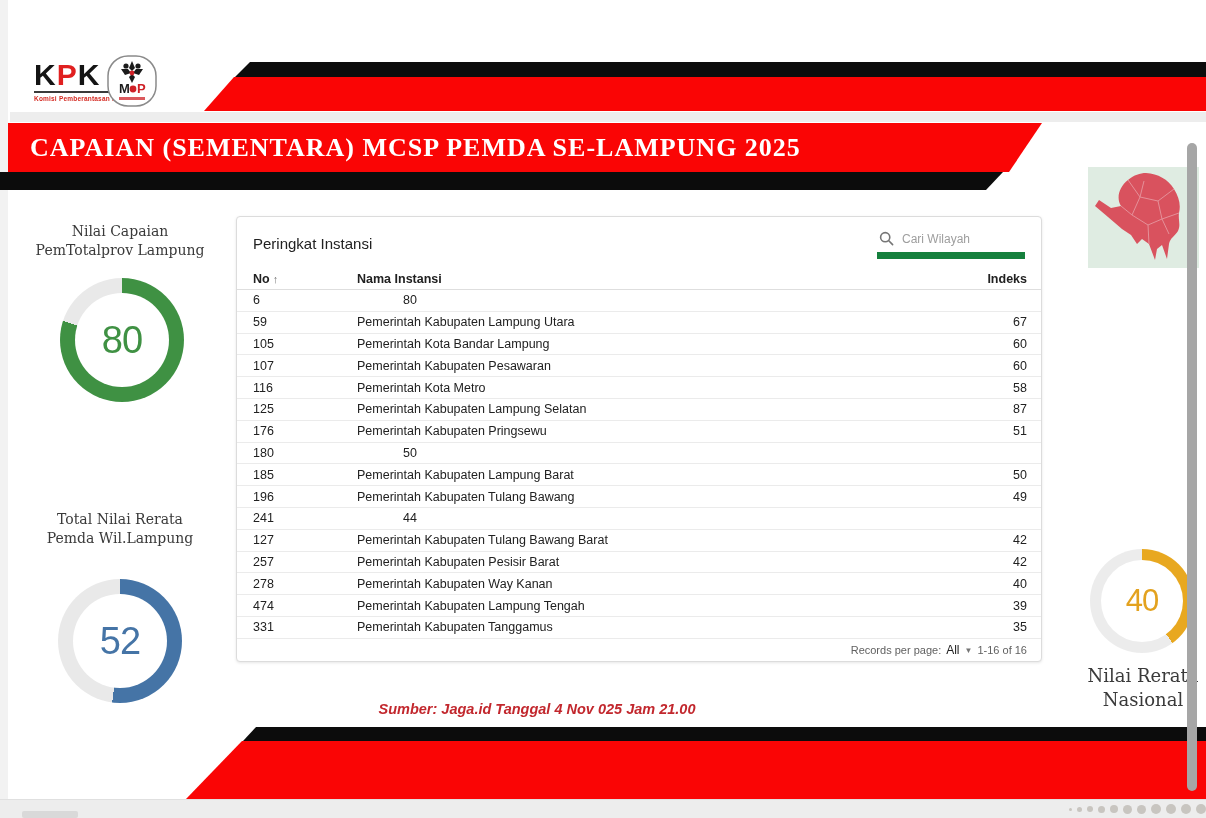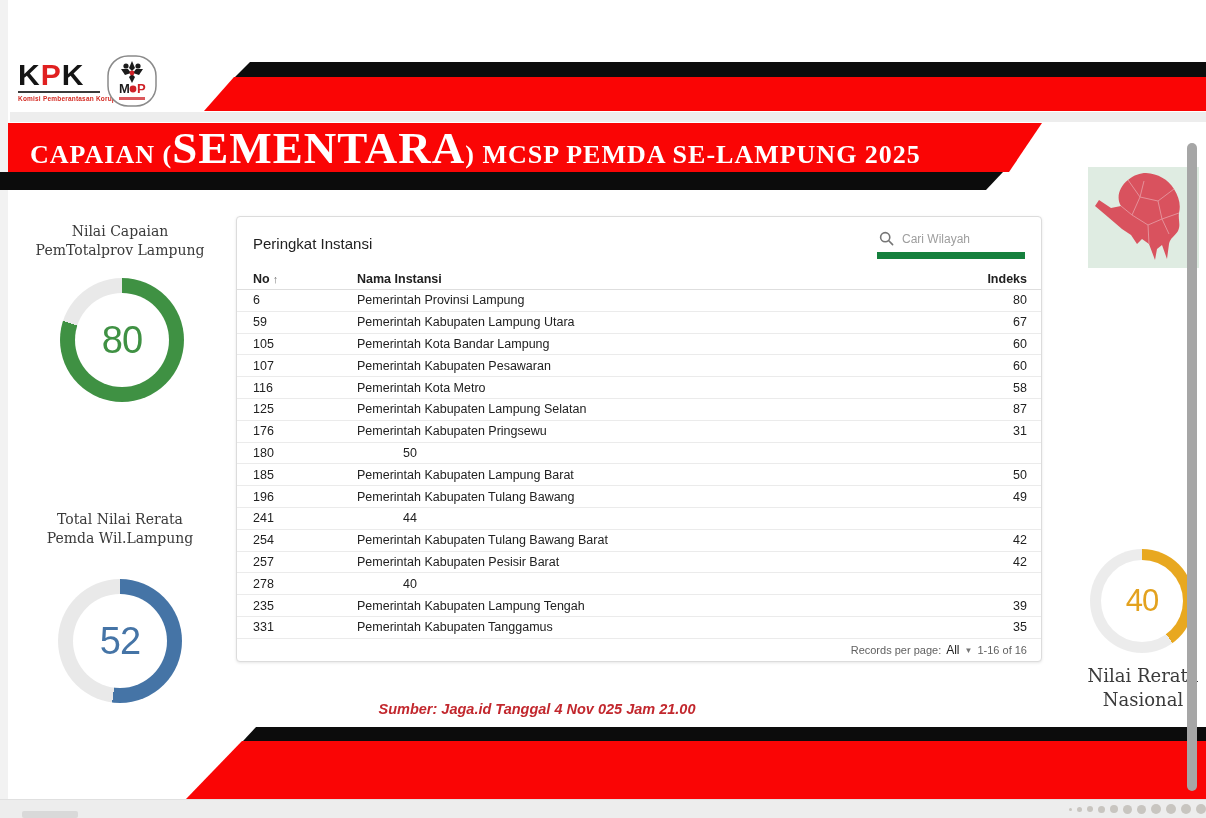--- a/index.html
+++ b/index.html
@@ -13,36 +13,36 @@
   .mini-box { left:22px; top:811px; width:56px; height:7px; background:#d9d9d9; border-radius:2px; }
 
   
   .top-black { left:0; top:62px; width:1206px; height:15px; background:#0c0c0c;
                clip-path:polygon(250px 0,100% 0,100% 100%,235px 100%); }
   .top-red   { left:0; top:77px; width:1206px; height:34px; background:#fa0505;
                clip-path:polygon(234px 0,100% 0,100% 100%,204px 100%); }
   .gray-gap  { left:10px; top:112px; width:1196px; height:10px; background:#ededed; }
 
   
-  .kpk-logo { left:18px; top:60px; width:86px; height:48px; }
+  .kpk-logo { left:34px; top:60px; width:86px; height:48px; }
   .kpk-word { font-weight:900; font-size:30px; letter-spacing:1px; line-height:30px; font-family:"Liberation Sans",sans-serif; }
   .kpk-k { color:#141414; } .kpk-p { color:#e02020; }
   .kpk-rule { width:82px; height:2px; background:#3a3a3a; margin:1px 0 2px 0; }
   .kpk-tag { font-size:6.5px; font-weight:bold; color:#d42a22; letter-spacing:.2px; white-space:nowrap; }
   .mcp-logo { left:106px; top:54px; width:52px; height:54px; }
 
   
   .banner-red { left:8px; top:123px; width:1034px; height:49px; background:#fa0505;
                 clip-path:polygon(0 0,100% 0,calc(100% - 33px) 100%,0 100%);
                 display:flex; align-items:center; padding-left:22px; }
   .banner-black { left:0; top:172px; width:1003px; height:18px; background:#0c0c0c;
                   clip-path:polygon(0 0,100% 0,calc(100% - 17px) 100%,0 100%); }
   .banner-text { color:#ffffff; font-family:"Liberation Serif", serif; font-weight:bold;
                  font-size:26px; letter-spacing:1px; white-space:nowrap; }
-  .banner-text .emph { font-size:45px; }
+  .banner-text .emph { font-size:26px; }
 
   
   .gauge-label { font-family:"DejaVu Serif", serif; font-size:14px; color:#3a3a3a;
                  text-align:center; line-height:1.35; }
   .lbl-1 { left:0; top:222px; width:240px; }
   .lbl-2 { left:0; top:510px; width:240px; }
   .lbl-3 { left:1080px; top:664px; width:126px; font-size:18px; }
   .donut { border-radius:50%; display:flex; align-items:center; justify-content:center; position:absolute; }
   .donut::before { content:""; position:absolute; inset:15px; background:#ffffff; border-radius:50%; }
   .donut .val { position:relative; z-index:1; font-size:38px; font-weight:400; letter-spacing:-1px; }
@@ -167,21 +167,20 @@
     </div>
   </div>
   <div class="thead">
     <div class="c-no"><span>No</span><span class="sort-arrow">↑</span></div>
     <div class="c-name">Nama Instansi</div>
     <div class="c-idx">Indeks</div>
   </div>
   <div>
       <div class="trow">
         <div class="c-no">6</div>
-        <div class="c-name">Pemerintah Provinsi Lampung</div>
         <div class="c-idx">80</div>
       </div>
       <div class="trow">
         <div class="c-no">59</div>
         <div class="c-name">Pemerintah Kabupaten Lampung Utara</div>
         <div class="c-idx">67</div>
       </div>
       <div class="trow">
         <div class="c-no">105</div>
         <div class="c-name">Pemerintah Kota Bandar Lampung</div>
@@ -198,56 +197,57 @@
         <div class="c-idx">58</div>
       </div>
       <div class="trow">
         <div class="c-no">125</div>
         <div class="c-name">Pemerintah Kabupaten Lampung Selatan</div>
         <div class="c-idx">87</div>
       </div>
       <div class="trow">
         <div class="c-no">176</div>
         <div class="c-name">Pemerintah Kabupaten Pringsewu</div>
-        <div class="c-idx">31</div>
+        <div class="c-idx">51</div>
       </div>
       <div class="trow">
         <div class="c-no">180</div>
         <div class="c-idx">50</div>
       </div>
       <div class="trow">
         <div class="c-no">185</div>
         <div class="c-name">Pemerintah Kabupaten Lampung Barat</div>
         <div class="c-idx">50</div>
       </div>
       <div class="trow">
         <div class="c-no">196</div>
         <div class="c-name">Pemerintah Kabupaten Tulang Bawang</div>
         <div class="c-idx">49</div>
       </div>
       <div class="trow">
         <div class="c-no">241</div>
         <div class="c-idx">44</div>
       </div>
       <div class="trow">
-        <div class="c-no">254</div>
+        <div class="c-no">127</div>
         <div class="c-name">Pemerintah Kabupaten Tulang Bawang Barat</div>
         <div class="c-idx">42</div>
       </div>
       <div class="trow">
         <div class="c-no">257</div>
         <div class="c-name">Pemerintah Kabupaten Pesisir Barat</div>
         <div class="c-idx">42</div>
       </div>
       <div class="trow">
         <div class="c-no">278</div>
+        <div class="c-name">Pemerintah Kabupaten Way Kanan</div>
         <div class="c-idx">40</div>
       </div>
       <div class="trow">
-        <div class="c-no">235</div>
+        <div class="c-no">474</div>
         <div class="c-name">Pemerintah Kabupaten Lampung Tengah</div>
         <div class="c-idx">39</div>
       </div>
       <div class="trow">
         <div class="c-no">331</div>
         <div class="c-name">Pemerintah Kabupaten Tanggamus</div>
         <div class="c-idx">35</div>
       </div>
     </div>
   <div class="tfoot">

